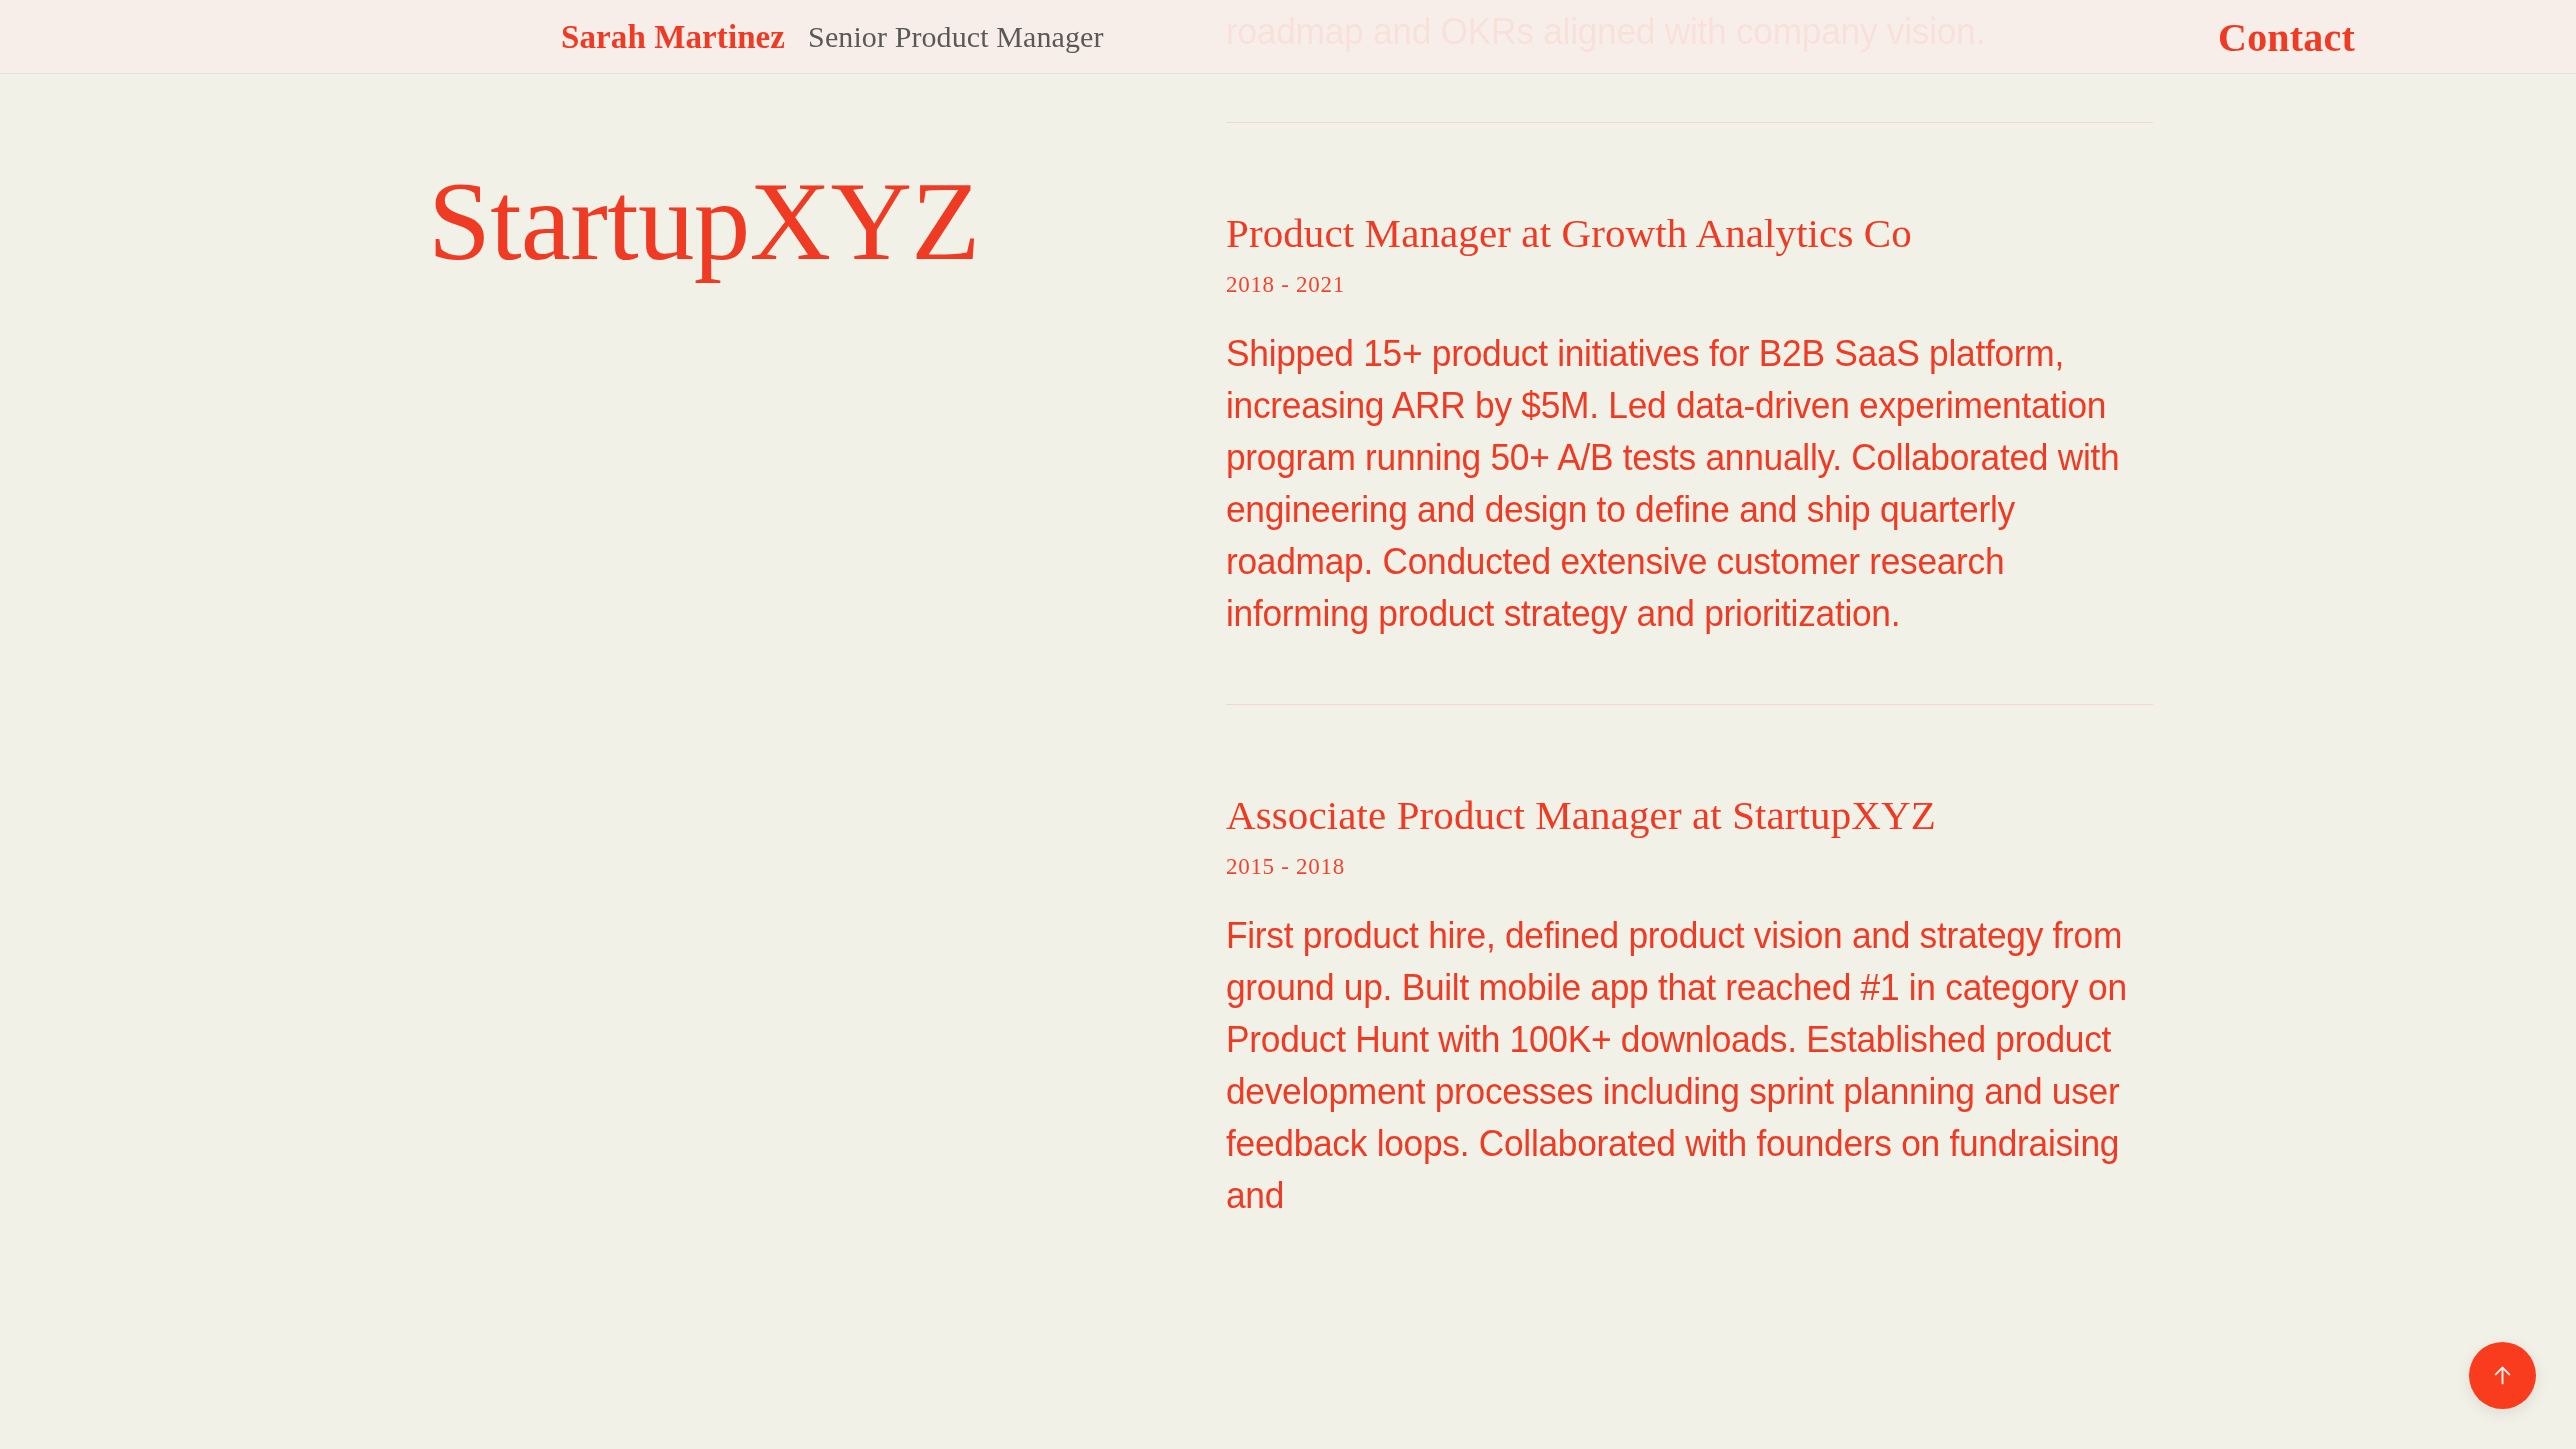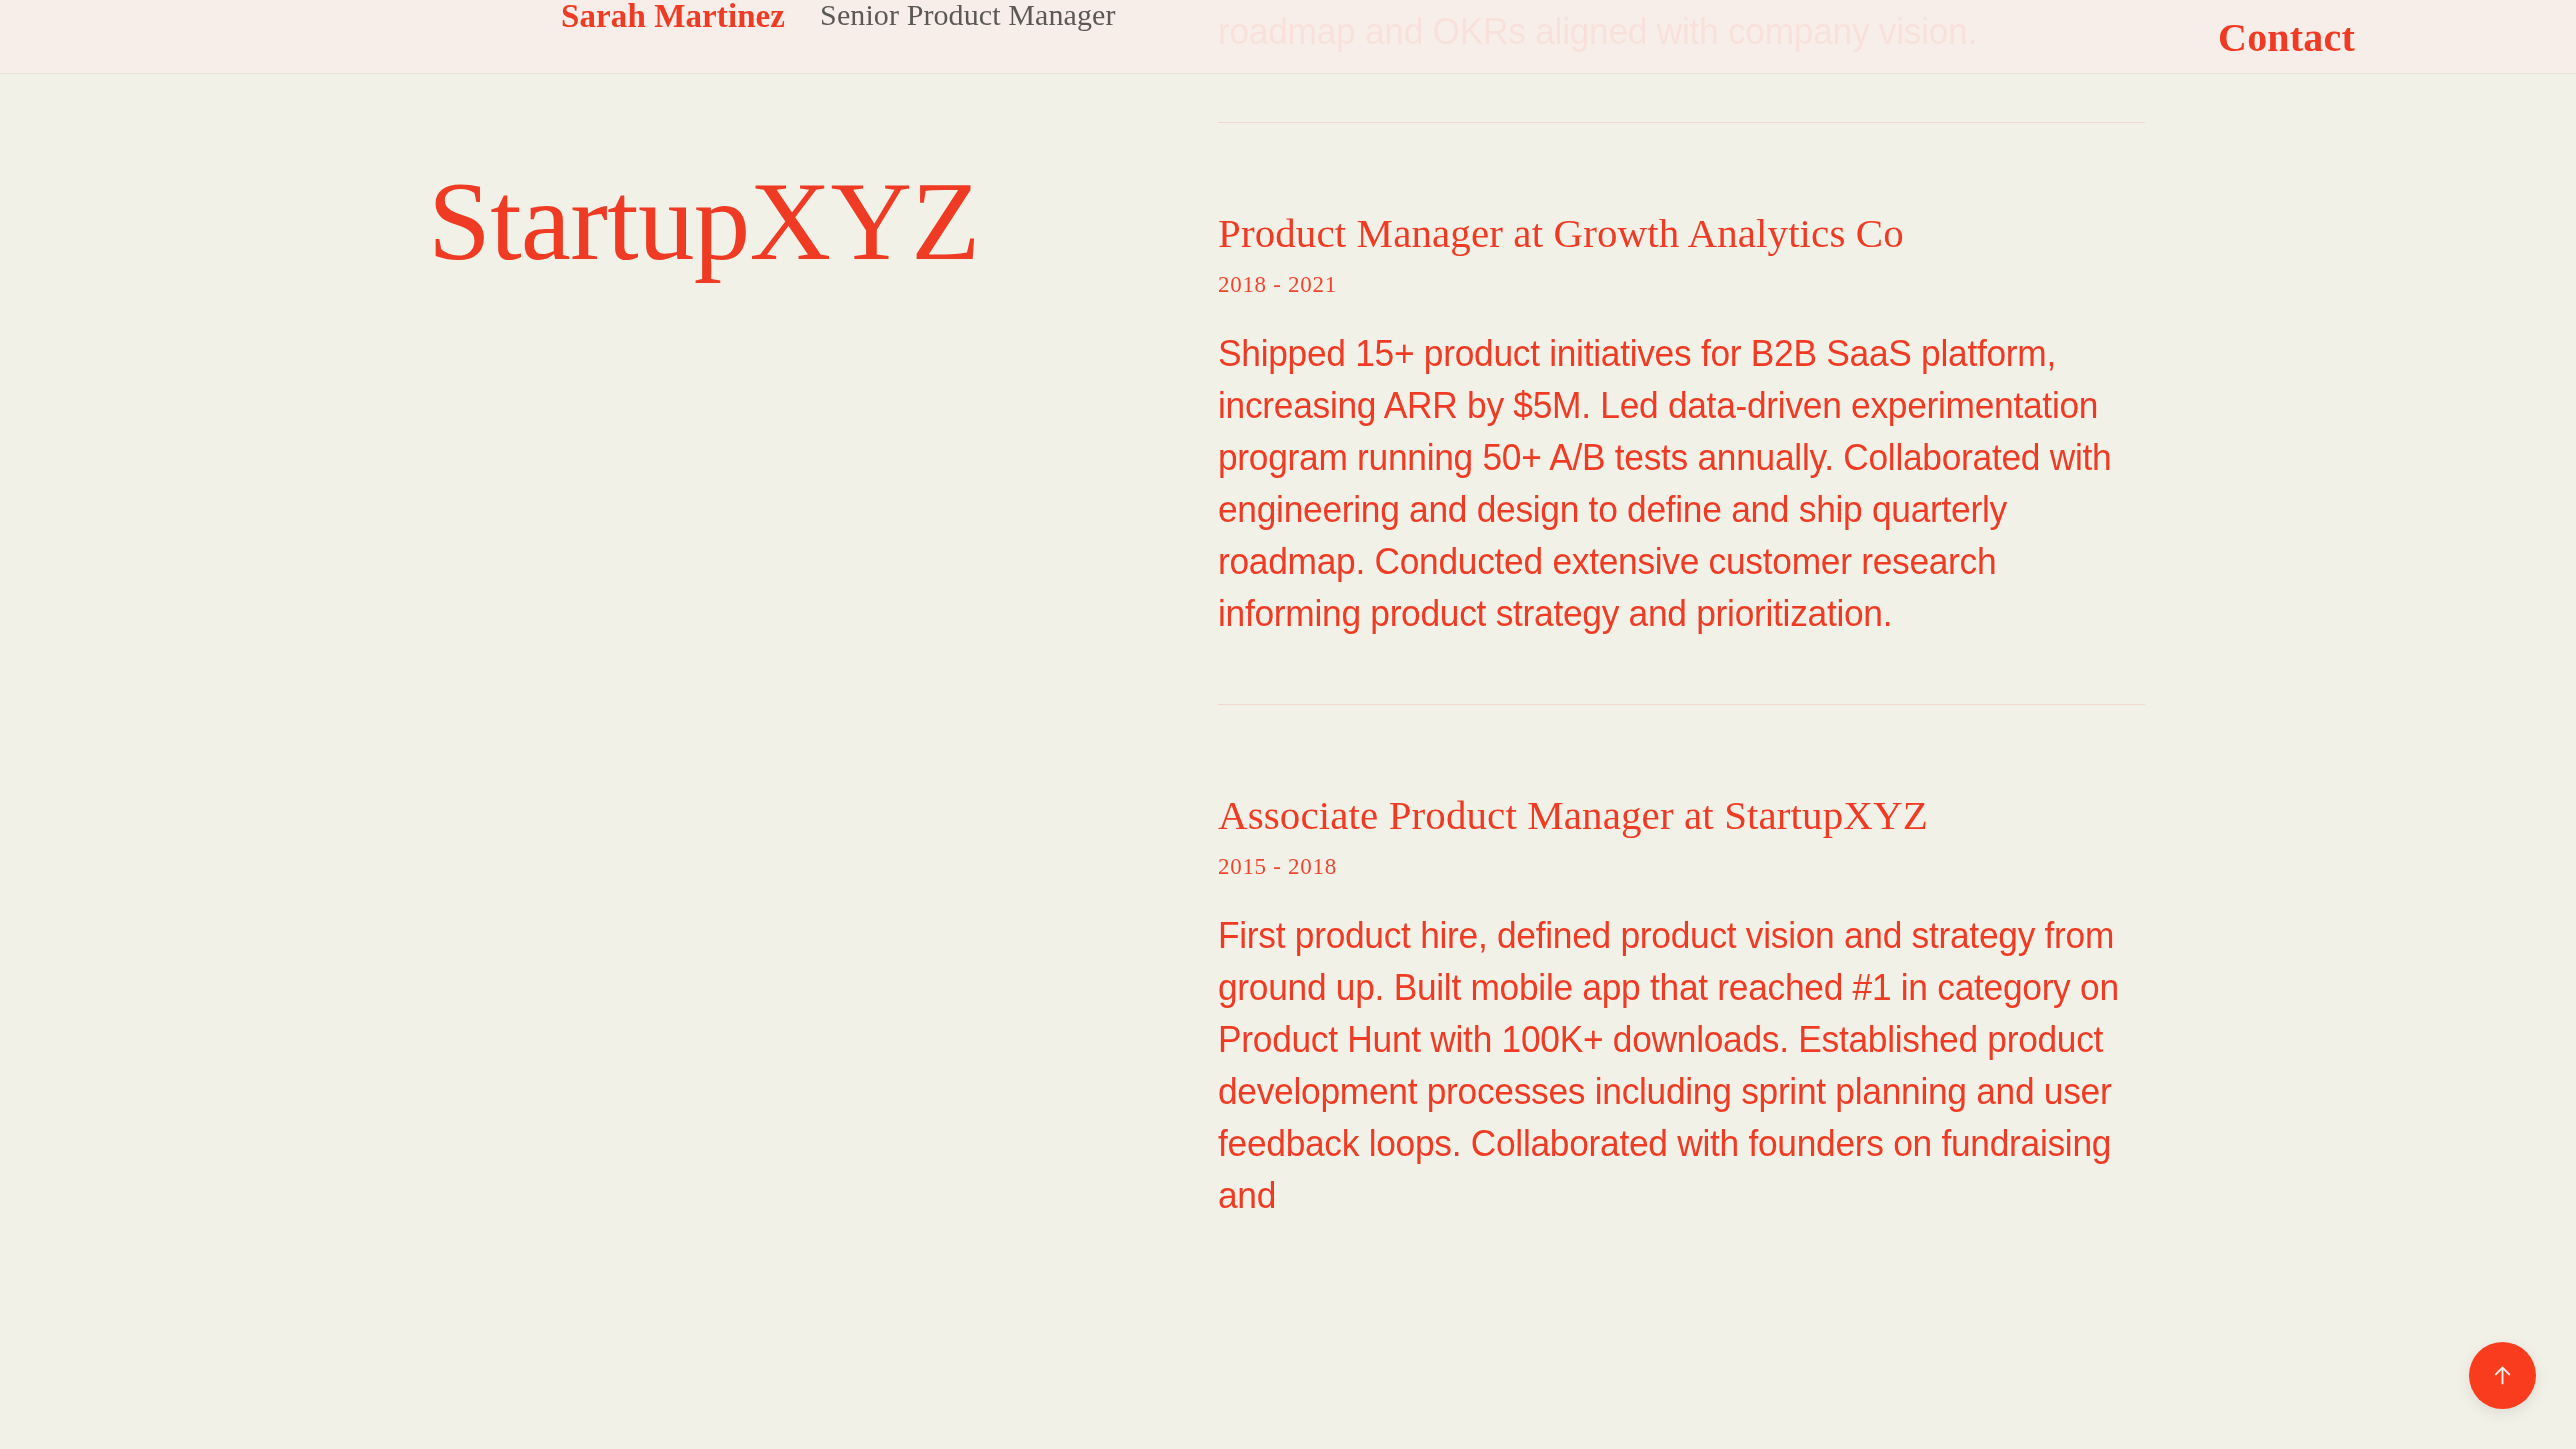--- a/index.html
+++ b/index.html
@@ -28,22 +28,22 @@
     z-index:50;
     display:flex;
     align-items:center;
   }
   .brand-block{
     position:absolute;
     left:561px;
     top:0;
     height:74px;
     display:flex;
-    align-items:flex-start;
-    gap:35px;
+    align-items:center;
+    gap:23px;
     white-space:nowrap;
   }
   .brand-name{
     font-family:"Liberation Serif", serif;
     font-weight:700;
     font-size:33px;
     letter-spacing:0.1px;
     color:#ef3b24;
     line-height:1;
   }
@@ -96,20 +96,21 @@
   
   .content-col{
     position:absolute;
     left:1218px;
     top:-46px;
     width:931px;
   }
 
   .job{
     width:931px;
+    margin-left:8px;
   }
 
   .job-body{
     font-family:"Liberation Sans", sans-serif;
     font-size:37px;
     line-height:52px;
     color:#ef3b24;
     letter-spacing:-0.3px;
     font-stretch:condensed;
     transform:scaleX(0.955);

